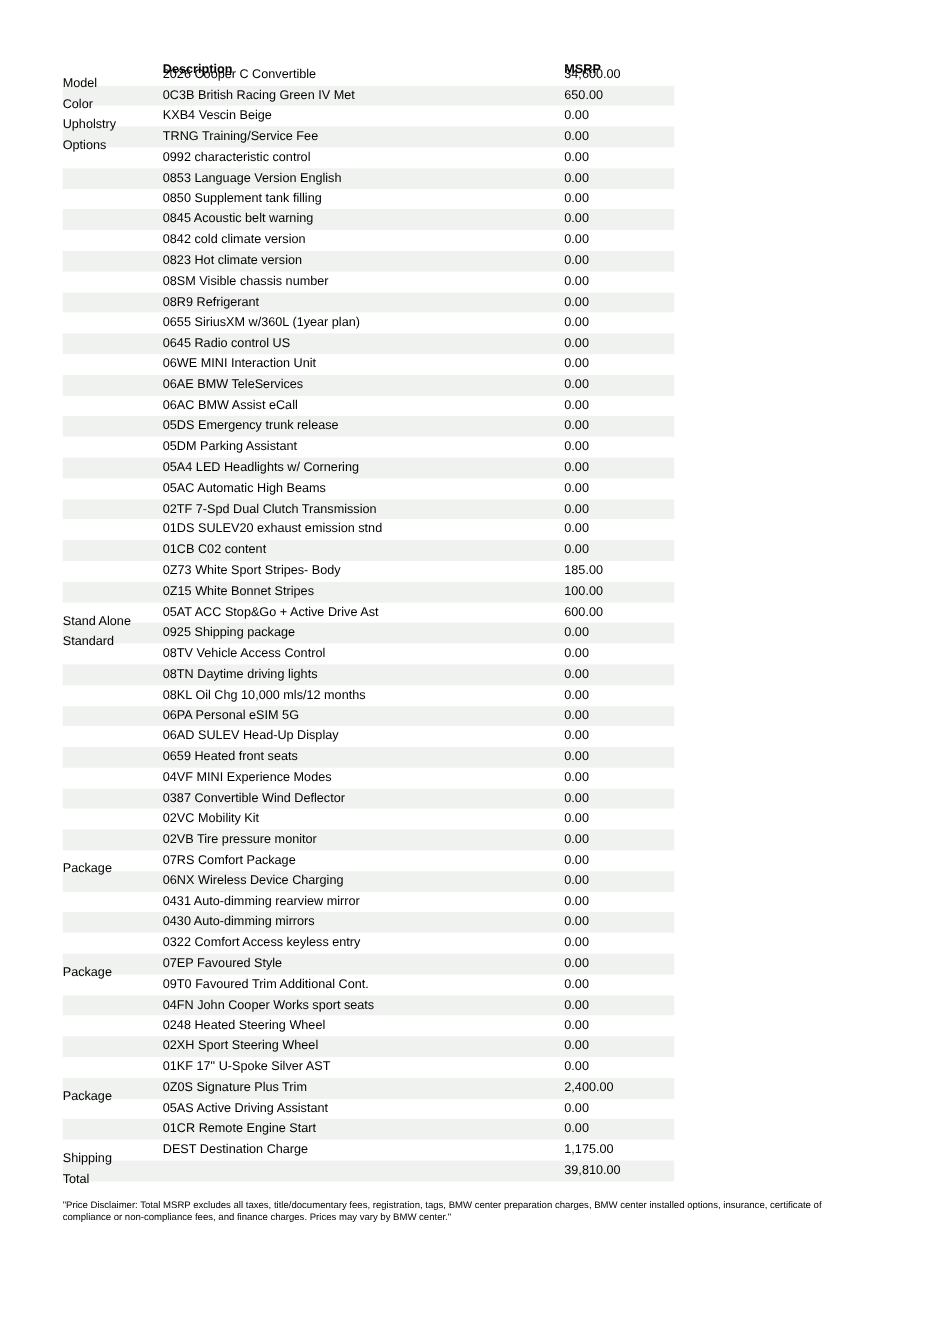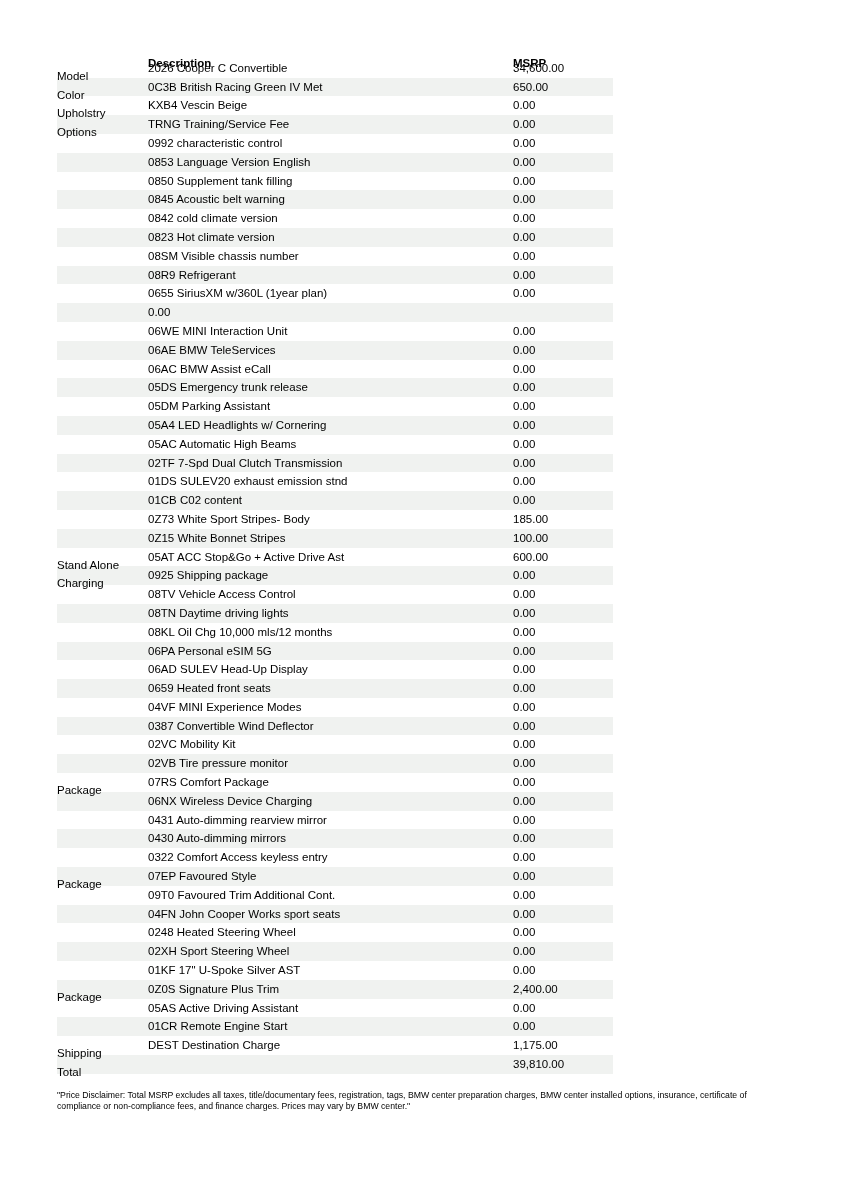--- a/index.html
+++ b/index.html
@@ -113,20 +113,21 @@
           <div class="cell desc">08R9 Refrigerant</div>
           <div class="cell msrp">0.00</div>
         </div>
         <div class="row">
           <div class="cell cat"></div>
           <div class="cell desc">0655 SiriusXM w/360L (1year plan)</div>
           <div class="cell msrp">0.00</div>
         </div>
         <div class="row">
           <div class="cell cat"></div>
+          <div class="cell desc">0645 Radio control US</div>
           <div class="cell msrp">0.00</div>
         </div>
         <div class="row">
           <div class="cell cat"></div>
           <div class="cell desc">06WE MINI Interaction Unit</div>
           <div class="cell msrp">0.00</div>
         </div>
         <div class="row">
           <div class="cell cat"></div>
           <div class="cell desc">06AE BMW TeleServices</div>
@@ -181,21 +182,21 @@
           <div class="cell cat"></div>
           <div class="cell desc">0Z15 White Bonnet Stripes</div>
           <div class="cell msrp">100.00</div>
         </div>
         <div class="row">
           <div class="cell cat">Stand Alone</div>
           <div class="cell desc">05AT ACC Stop&amp;Go + Active Drive Ast</div>
           <div class="cell msrp">600.00</div>
         </div>
         <div class="row">
-          <div class="cell cat">Charging</div>
+          <div class="cell cat">Standard</div>
           <div class="cell desc">0925 Shipping package</div>
           <div class="cell msrp">0.00</div>
         </div>
         <div class="row">
           <div class="cell cat"></div>
           <div class="cell desc">08TV Vehicle Access Control</div>
           <div class="cell msrp">0.00</div>
         </div>
         <div class="row">
           <div class="cell cat"></div>

